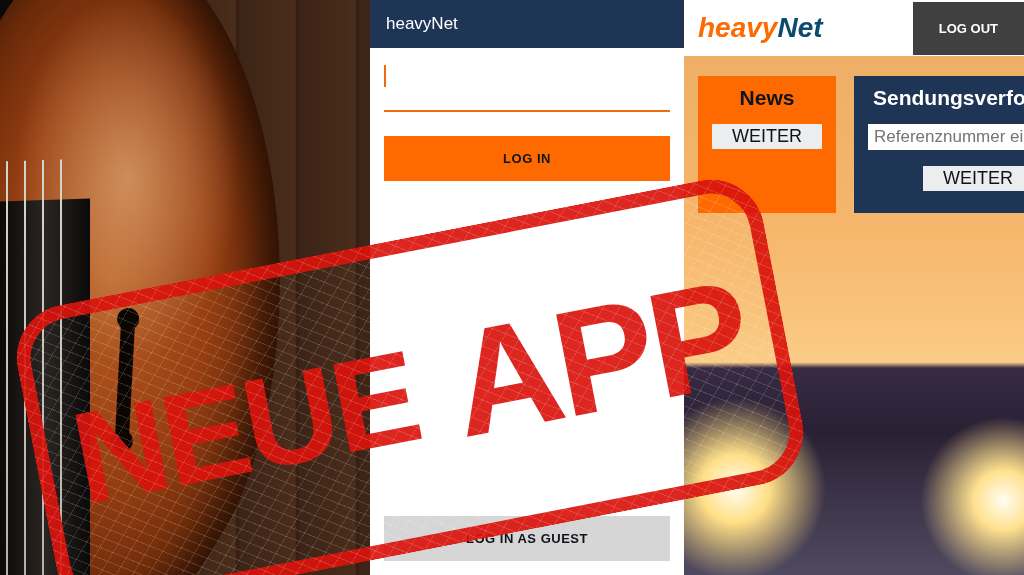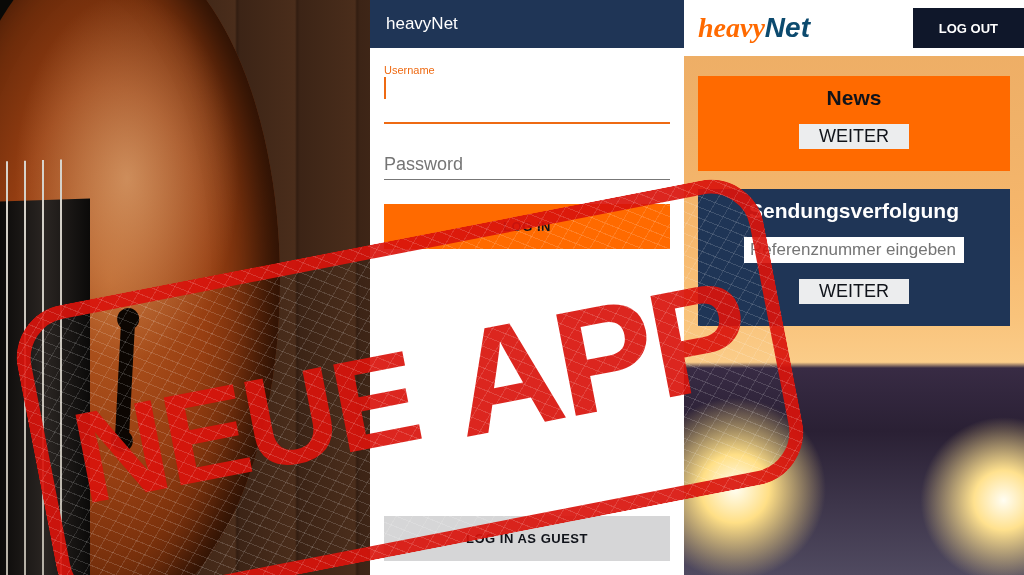--- a/index.html
+++ b/index.html
@@ -194,42 +194,41 @@
     display: flex;
     align-items: center;
     padding: 12px 0 12px 14px;
     background: #ffffff;
   }
   .right-logo {
     font-weight: 700;
     font-size: 28px;
     font-style: italic;
   }
-  .right-logo .h1 { color: #ff6a00; font-family: Liberation Serif, serif; }
+  .right-logo .h1 { color: #ff6a00; }
   .right-logo .h2 { color: #0c4a6e; font-style: italic; }
   .btn-logout {
     margin-left: auto;
-    height: 40px;
+    height: 53px;
     margin-top: -12px;
     margin-bottom: -12px;
     padding: 8px 26px;
-    background: #0f172a;
+    background: #404040;
     color: #fff;
     font-weight: 700;
     font-size: 13px;
     border: none;
     cursor: pointer;
   }
   .right-content {
     position: relative;
     padding: 20px 14px 0 14px;
     display: flex;
-    flex-direction: column;
+    flex-direction: row;
     gap: 18px;
-    justify-content: flex-end;
   }
   .card {
     padding: 10px 14px 22px 14px;
     text-align: center;
   }
   .card-news {
     background: #ff6a00;
   }
   .card-track {
     background: #1f3556;
@@ -321,26 +320,24 @@
     <span class="string s4"></span>
   </div>
   <div class="f-hole"></div>
 </div>
 
 <div class="middle-panel">
   <div class="mid-title-bar">
     <span>heavyNet</span>
   </div>
   <div class="mid-body">
-    <label class="mid-username-label">Username</label>
     <div style="position:relative;">
       <span class="caret"></span>
       <input class="mid-username-input" type="text" value="" style="">
     </div>
-    <input class="mid-password-input" type="password" placeholder="Password" style="">
     <button class="btn-login">LOG IN</button>
   </div>
   <button class="btn-guest">LOG IN AS GUEST</button>
 </div>
 
 <div class="right-panel">
   <div class="right-sky"></div>
   <div class="right-header">
     <span class="right-logo">
       <span class="h1">heavy</span><span class="h2">Net</span>

